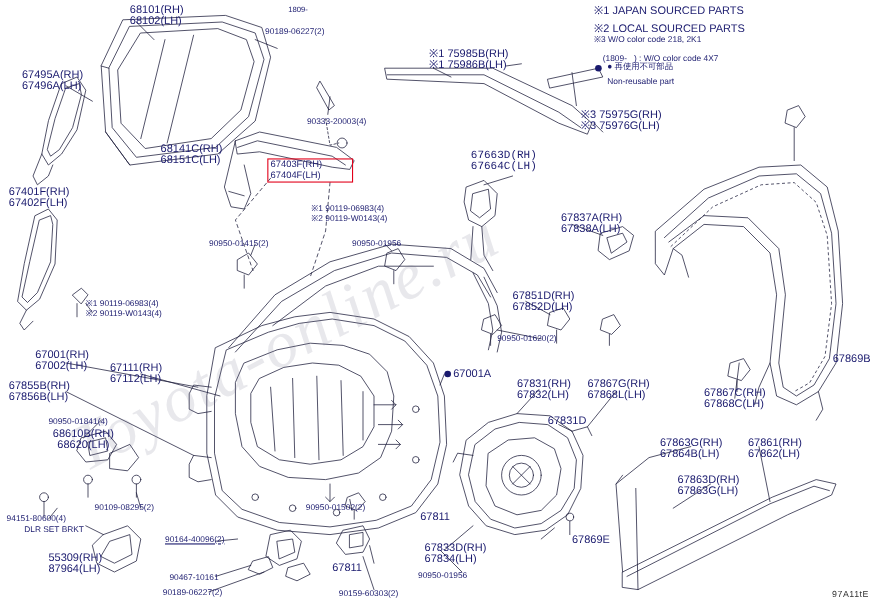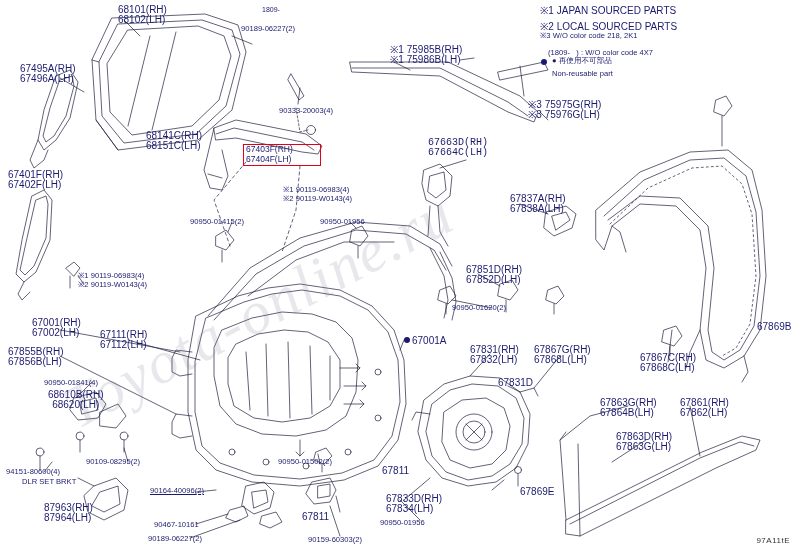--- a/index.html
+++ b/index.html
@@ -314,21 +314,21 @@
   <div class="lbl" style="left:680px;top:398px;">67861(RH)
 67862(LH)</div>
   <div class="lbl" style="left:616px;top:432px;">67863D(RH)
 67863G(LH)</div>
   <div class="lbl small" style="left:6px;top:468px;">94151-80600(4)</div>
   <div class="lbl small" style="left:86px;top:458px;">90109-08295(2)</div>
   <div class="lbl small" style="left:22px;top:478px;">DLR SET BRKT</div>
   <div class="lbl small" style="left:278px;top:458px;">90950-01502(2)</div>
   <div class="lbl" style="left:382px;top:466px;">67811</div>
   <div class="lbl" style="left:500px;top:487px;padding-left:20px;">67869E</div>
-  <div class="lbl" style="left:44px;top:503px;">87963(RH)
+  <div class="lbl" style="left:44px;top:503px;">55309(RH)
 87964(LH)</div>
   <div class="lbl small" style="left:150px;top:487px;text-decoration:underline;">90164-40096(2)</div>
   <div class="lbl" style="left:386px;top:494px;">67833D(RH)
 67834(LH)</div>
   <div class="lbl" style="left:302px;top:512px;">67811</div>
   <div class="lbl small" style="left:154px;top:521px;">90467-10161</div>
   <div class="lbl small" style="left:380px;top:519px;">90950-01956</div>
   <div class="lbl small" style="left:148px;top:535px;">90189-06227(2)</div>
   <div class="lbl small" style="left:308px;top:536px;">90159-60303(2)</div>
 

